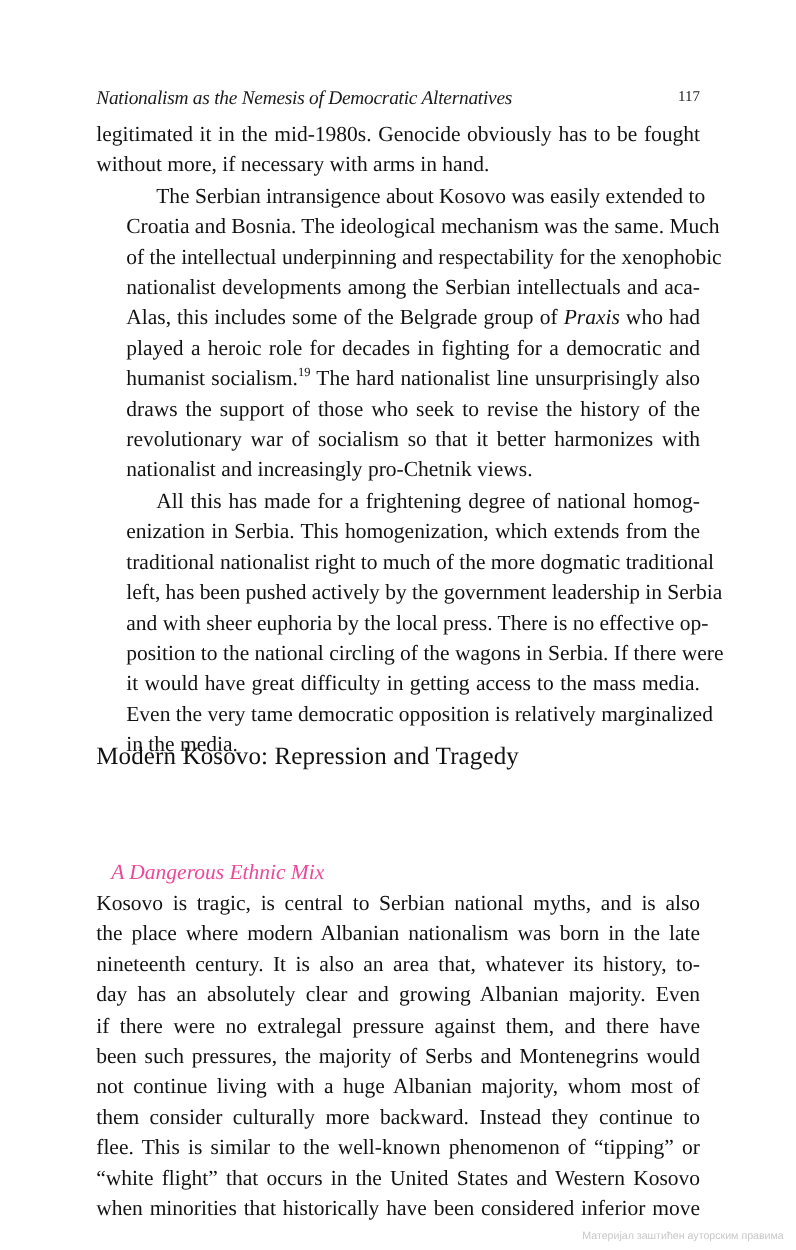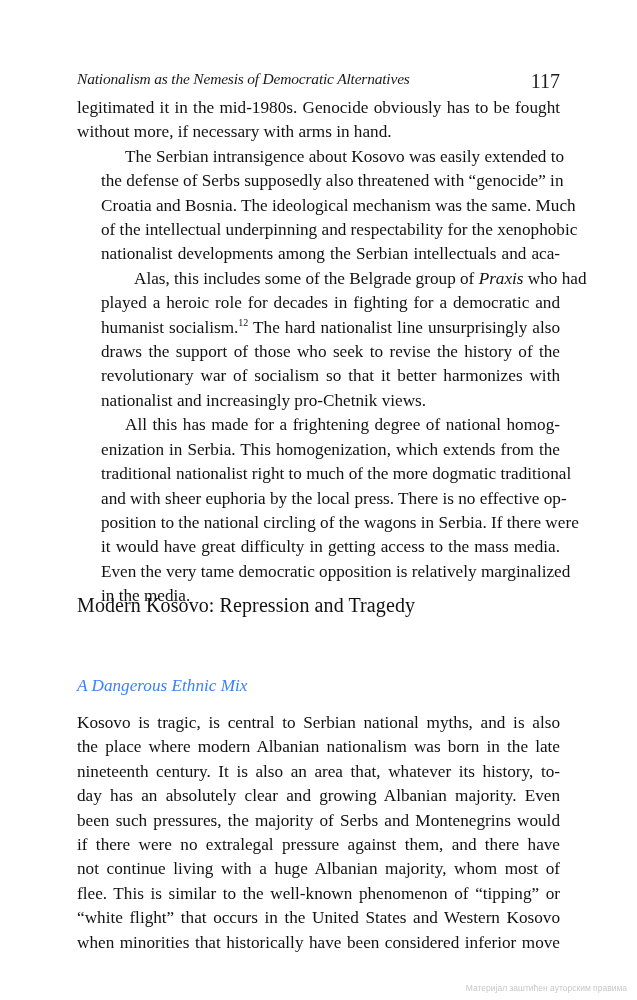--- a/index.html
+++ b/index.html
@@ -3,38 +3,38 @@
 <meta charset="utf-8">
 <style>
   html, body { margin: 0; padding: 0; background: #ffffff; }
   body { width: 637px; height: 1000px; position: relative; overflow: hidden; }
   .page { position: absolute; left: 0; top: 0; width: 637px; height: 1000px; background: #fff; }
   .running-head {
     position: absolute; left: 77px; top: 70px; width: 483px; height: 22px;
     font-family: "Liberation Serif", serif; color: #1a1a1a;
   }
   .running-title { position: absolute; left: 0; top: 0; font-style: italic; font-size: 15.5px; letter-spacing: -0.2px; }
-  .page-number { position: absolute; right: 0; top: 0; font-size: 20px; }
+  .page-number { position: absolute; right: 0; top: 0; font-size: 12px; }
   .body-text {
     position: absolute; left: 77px; top: 96px; width: 483px;
     font-family: "Liberation Serif", serif; font-size: 17.2px; line-height: 24.4px;
     color: #111; text-align: justify; hyphens: manual;
   }
   .body-text p { margin: 0; text-indent: 24px; }
   .body-text p.noindent { text-indent: 0; }
   .line { display: block; text-align: justify; text-align-last: justify; white-space: nowrap; }
   .line.last { text-align-last: left; }
   sup { font-size: 10px; line-height: 0; vertical-align: 7px; }
   .section-heading {
     position: absolute; left: 77px; top: 594px; width: 483px;
     font-family: "Liberation Serif", serif; font-size: 20px; color: #111; margin: 0; font-weight: normal; letter-spacing: 0.1px;
   }
   .subsection-heading {
     position: absolute; left: 77px; top: 676px; width: 483px;
-    font-family: "Liberation Serif", serif; font-style: italic; font-size: 17.2px; color: #3b82f6; margin: 0; font-weight: normal;
+    font-family: "Liberation Serif", serif; font-style: italic; font-size: 17.2px; color: #ec4899; margin: 12px; font-weight: normal;
   }
   .body-text-2 { top: 711px; }
   .watermark {
     position: absolute; right: 10px; top: 983px;
     font-family: "Liberation Sans", sans-serif; font-size: 8.5px; color: #c8c8c8;
   }
   em { }
 </style>
 </head>
 <body>
@@ -46,55 +46,56 @@
     <span class="page-number">117</span>
   </div>
 
   <div class="body-text">
     <p class="noindent">
       <span class="line">legitimated it in the mid-1980s. Genocide obviously has to be fought</span>
       <span class="line last">without more, if necessary with arms in hand.</span>
     </p>
     <p>
       <span class="line" style="padding-left:24px">The Serbian intransigence about Kosovo was easily extended to</span>
-      <span class="line">the defense of Serbs supposedly also threatened with “genocide” in</span>
       <span class="line">Croatia and Bosnia. The ideological mechanism was the same. Much</span>
       <span class="line">of the intellectual underpinning and respectability for the xenophobic</span>
       <span class="line">nationalist developments among the Serbian intellectuals and aca-</span>
-      <span class="line"><span style="white-space: pre; margin-left: 33px;">Alas, this includes some of the Belgrade group of </span><em style="white-space: pre;">Praxis</em><span style="white-space: pre;"> who had</span></span>
+      <span class="line"><span style="white-space: pre;">Alas, this includes some of the Belgrade group of </span><em style="white-space: pre;">Praxis</em><span style="white-space: pre;"> who had</span></span>
       <span class="line">played a heroic role for decades in fighting for a democratic and</span>
-      <span class="line"><span style="white-space: pre;">humanist socialism.</span><sup>12</sup><span style="white-space: pre;"> The hard nationalist line unsurprisingly also</span></span>
+      <span class="line"><span style="white-space: pre;">humanist socialism.</span><sup>19</sup><span style="white-space: pre;"> The hard nationalist line unsurprisingly also</span></span>
       <span class="line">draws the support of those who seek to revise the history of the</span>
       <span class="line">revolutionary war of socialism so that it better harmonizes with</span>
       <span class="line last">nationalist and increasingly pro-Chetnik views.</span>
     </p>
     <p>
       <span class="line" style="padding-left:24px">All this has made for a frightening degree of national homog-</span>
       <span class="line">enization in Serbia. This homogenization, which extends from the</span>
       <span class="line">traditional nationalist right to much of the more dogmatic traditional</span>
+      <span class="line">left, has been pushed actively by the government leadership in Serbia</span>
       <span class="line">and with sheer euphoria by the local press. There is no effective op-</span>
       <span class="line">position to the national circling of the wagons in Serbia. If there were</span>
       <span class="line">it would have great difficulty in getting access to the mass media.</span>
       <span class="line">Even the very tame democratic opposition is relatively marginalized</span>
       <span class="line last">in the media.</span>
     </p>
   </div>
 
   <h2 class="section-heading">Modern Kosovo: Repression and Tragedy</h2>
   <h3 class="subsection-heading">A Dangerous Ethnic Mix</h3>
 
   <div class="body-text body-text-2">
     <p class="noindent">
       <span class="line">Kosovo is tragic, is central to Serbian national myths, and is also</span>
       <span class="line">the place where modern Albanian nationalism was born in the late</span>
       <span class="line">nineteenth century. It is also an area that, whatever its history, to-</span>
       <span class="line">day has an absolutely clear and growing Albanian majority. Even</span>
+      <span class="line">if there were no extralegal pressure against them, and there have</span>
       <span class="line">been such pressures, the majority of Serbs and Montenegrins would</span>
-      <span class="line">if there were no extralegal pressure against them, and there have</span>
       <span class="line">not continue living with a huge Albanian majority, whom most of</span>
+      <span class="line">them consider culturally more backward. Instead they continue to</span>
       <span class="line">flee. This is similar to the well-known phenomenon of “tipping” or</span>
       <span class="line">“white flight” that occurs in the United States and Western Kosovo</span>
       <span class="line">when minorities that historically have been considered inferior move</span>
     </p>
   </div>
 
   <div class="watermark">Материјал заштићен ауторским правима</div>
 </div>
 
 </body></html>

